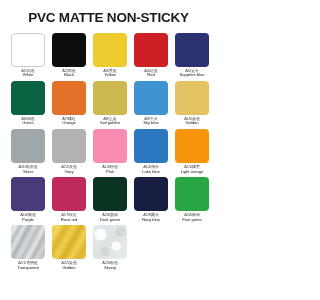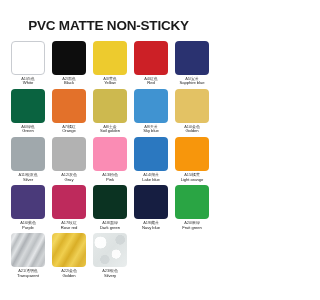--- a/index.html
+++ b/index.html
@@ -9,21 +9,21 @@
     height: 300px;
     background: #ffffff;
     font-family: "Liberation Sans", sans-serif;
     overflow: hidden;
   }
 
   .sheet {
     width: 217px;
     height: 300px;
     background: #ffffff;
-    padding: 8px 8px;
+    padding: 0 8px;
     position: relative;
   }
 
   .title {
     text-align: center;
     font-size: 13.5px;
     font-weight: bold;
     letter-spacing: -0.2px;
     color: #1a1a1a;
     padding-top: 10px;

